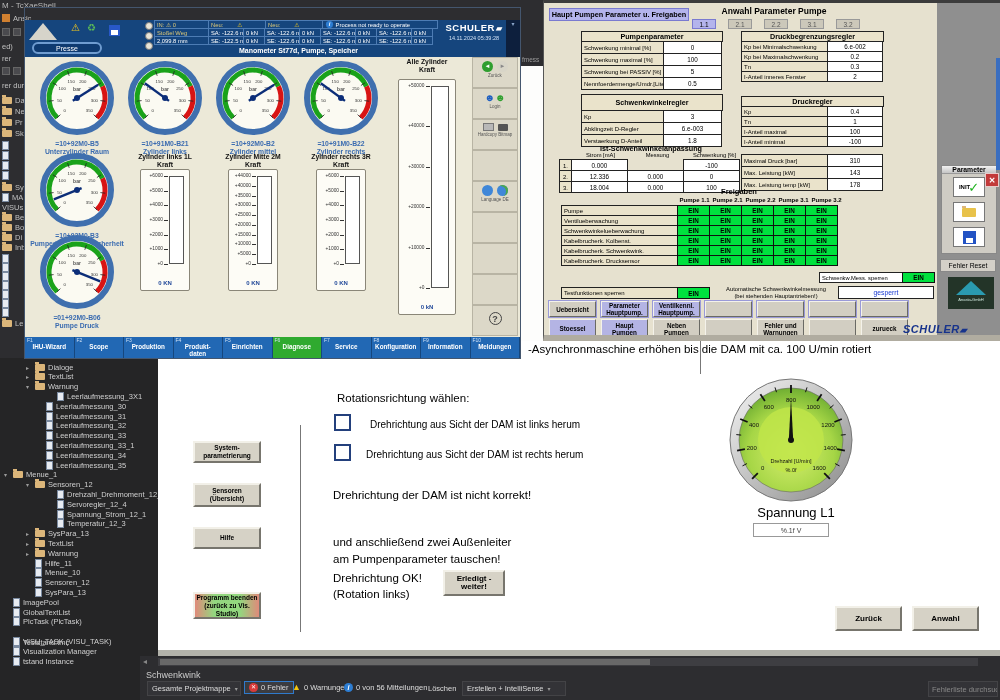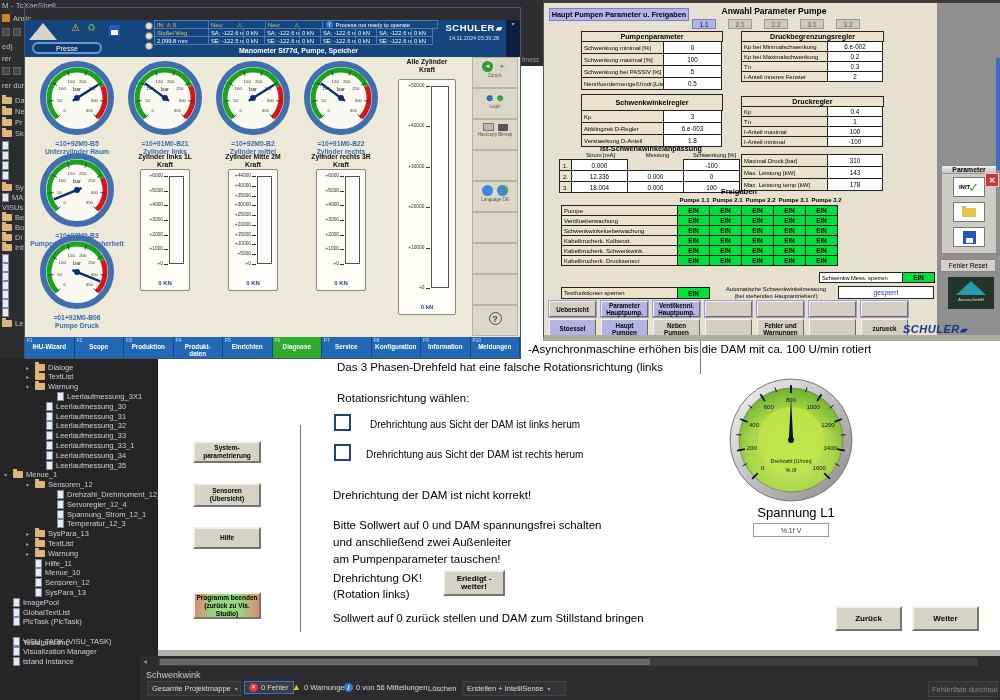--- a/index.html
+++ b/index.html
@@ -396,37 +396,34 @@
     </div>
 
   <div id="editor-gap">
     <div class="white"></div>
     <div id="gap-tab">fmess</div>
   </div>
 
   <div id="dialog">
     <div class="dtxt" style="left:370px;top:2px">-Asynchronmaschine erhöhen bis die DAM mit ca. 100 U/min rotiert</div>
     <div class="vline" style="left:542px;top:0;height:33px"></div>
-    <div class="dtxt" style="left:179px;top:20px">Das 3 Phasen-Drehfeld hat eine falsche Rotationsrichtung (links</div>
     <div class="dtxt" style="left:179px;top:51px">Rotationsrichtung wählen:</div>
     <div class="cbox" style="left:176px;top:73px"></div>
     <div class="cblab" style="left:212px;top:78px">Drehrichtung aus Sicht der DAM ist links herum</div>
     <div class="cbox" style="left:176px;top:103px"></div>
     <div class="cblab" style="left:208px;top:108px">Drehrichtung aus Sicht der DAM ist rechts herum</div>
     <div class="vline" style="left:142px;top:84px;height:207px"></div>
     <div class="dtxt" style="left:175px;top:148px">Drehrichtung der DAM ist nicht korrekt!</div>
-    <div class="dtxt" style="left:175px;top:178px">Bitte Sollwert auf 0 und DAM spannungsfrei schalten</div>
     <div class="dtxt" style="left:175px;top:195px">und anschließend zwei Außenleiter</div>
     <div class="dtxt" style="left:175px;top:212px">am Pumpenparameter tauschen!</div>
     <div class="dtxt" style="left:175px;top:231px">Drehrichtung OK!</div>
     <div class="dtxt" style="left:175px;top:247px">(Rotation links)</div>
     <div class="dlg-btn big" style="left:285px;top:229px;width:62px;height:26px">Erledigt - weiter!</div>
-    <div class="dtxt" style="left:175px;top:271px">Sollwert auf 0 zurück stellen und DAM zum Stillstand bringen</div>
     <div class="dlg-btn big" style="left:677px;top:265px;width:67px;height:25px">Zurück</div>
-    <div class="dlg-btn big" style="left:754px;top:265px;width:67px;height:25px">Weiter</div>
+    <div class="dlg-btn big" style="left:754px;top:265px;width:67px;height:25px">Anwahl</div>
     <div id="dg-holder" style="position:absolute;left:569px;top:35px;width:128px;height:128px"><svg width="128" height="128" viewBox="0 0 128 128">
           <defs>
             <linearGradient id="rim" x1="0" y1="0" x2="1" y2="1">
               <stop offset="0" stop-color="#f5f5f5"></stop>
               <stop offset="0.5" stop-color="#c0c0c0"></stop>
               <stop offset="1" stop-color="#8a8a8a"></stop>
             </linearGradient>
             <radialGradient id="face" cx="0.5" cy="0.62" r="0.75">
               <stop offset="0" stop-color="#d6ee6e"></stop>
               <stop offset="0.55" stop-color="#a6d646"></stop>

